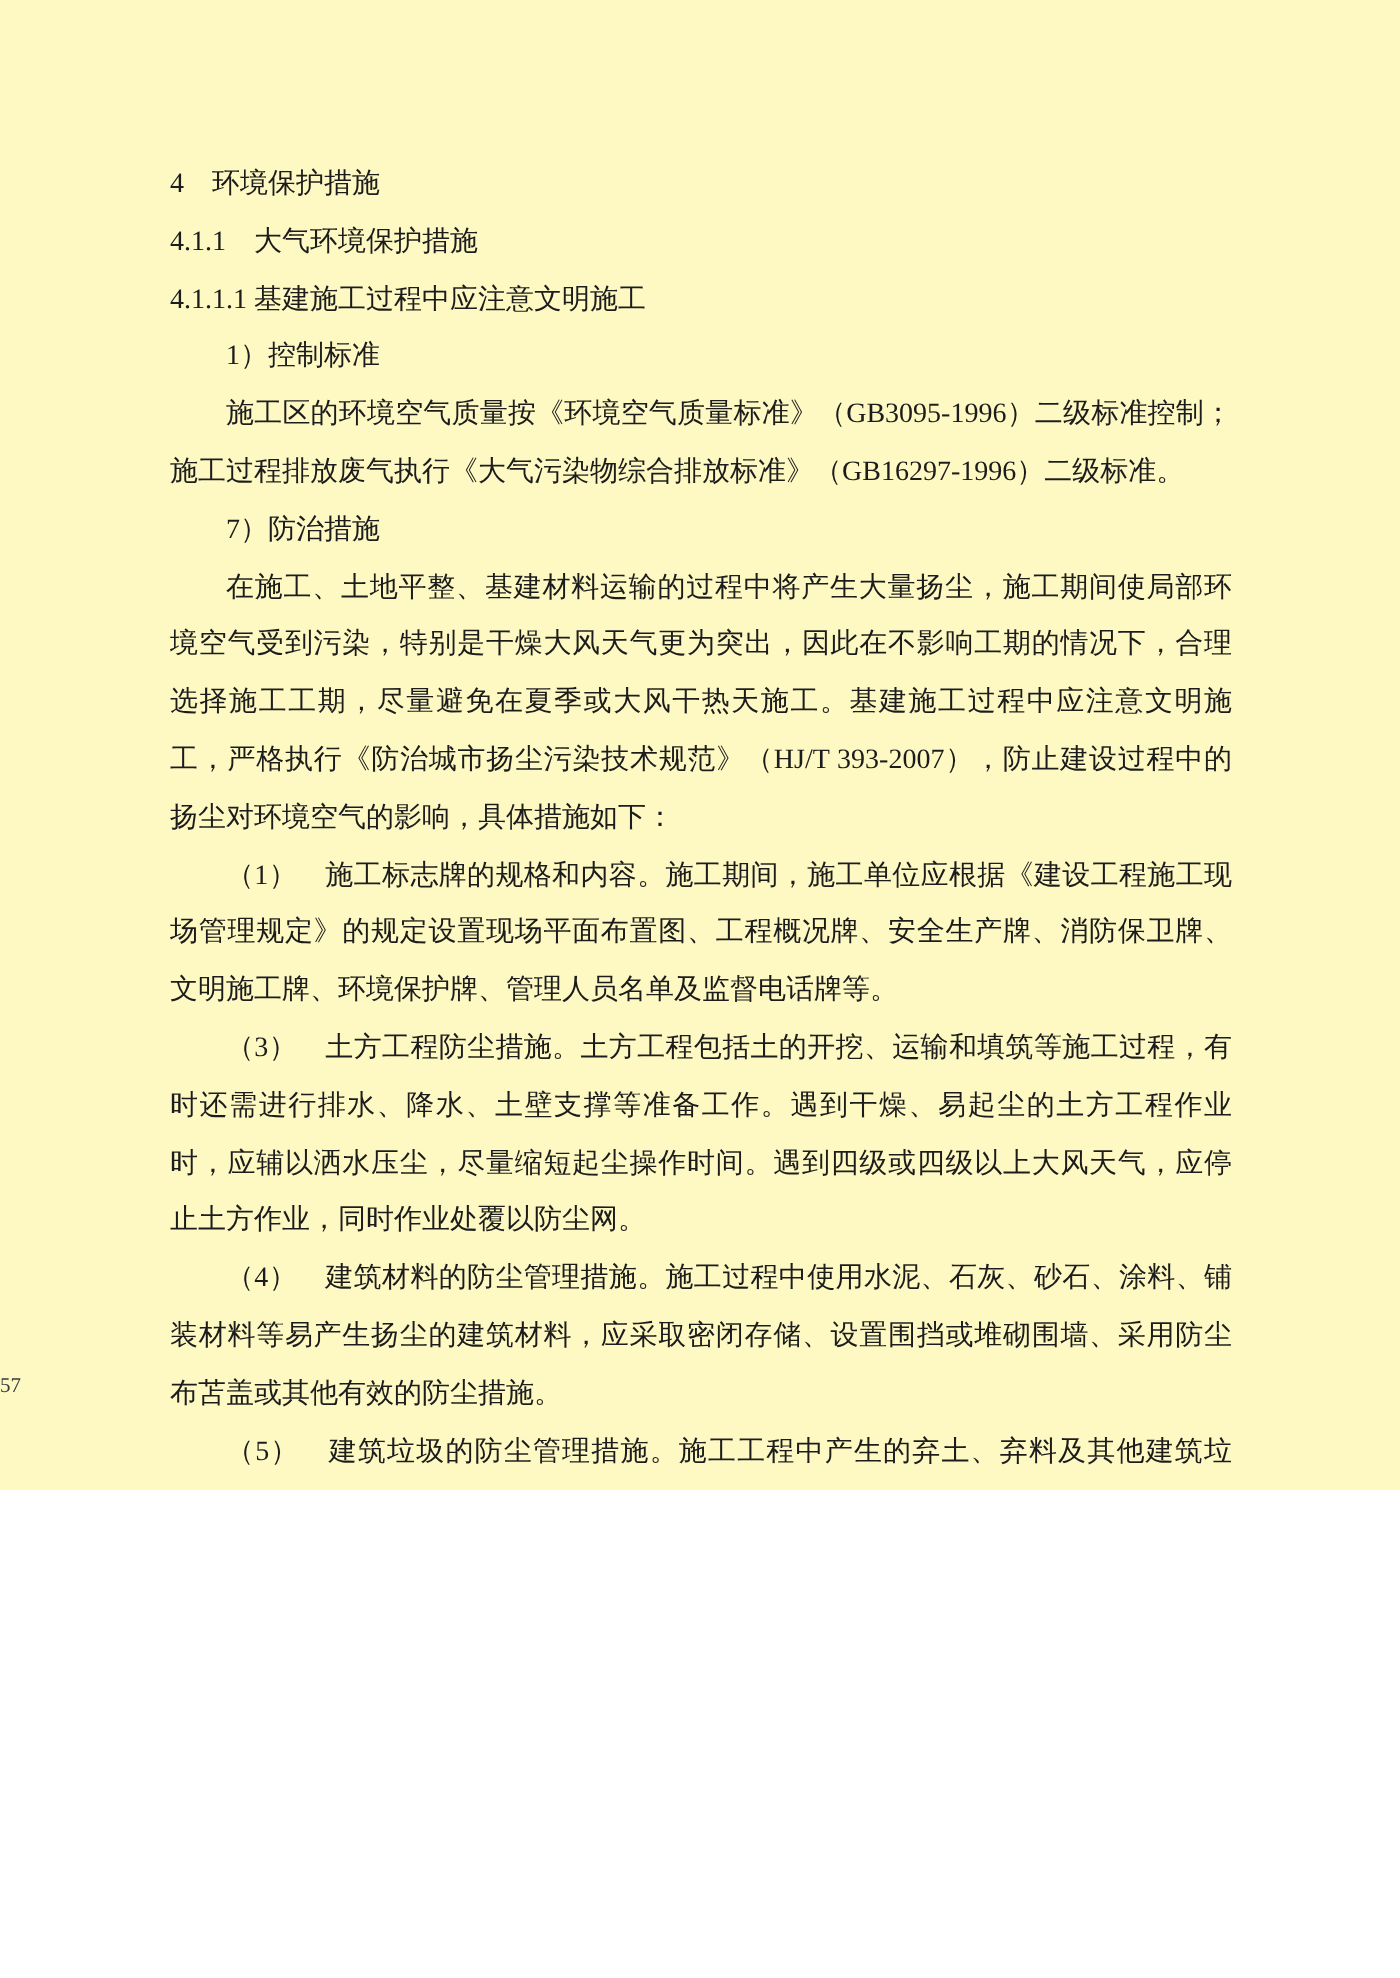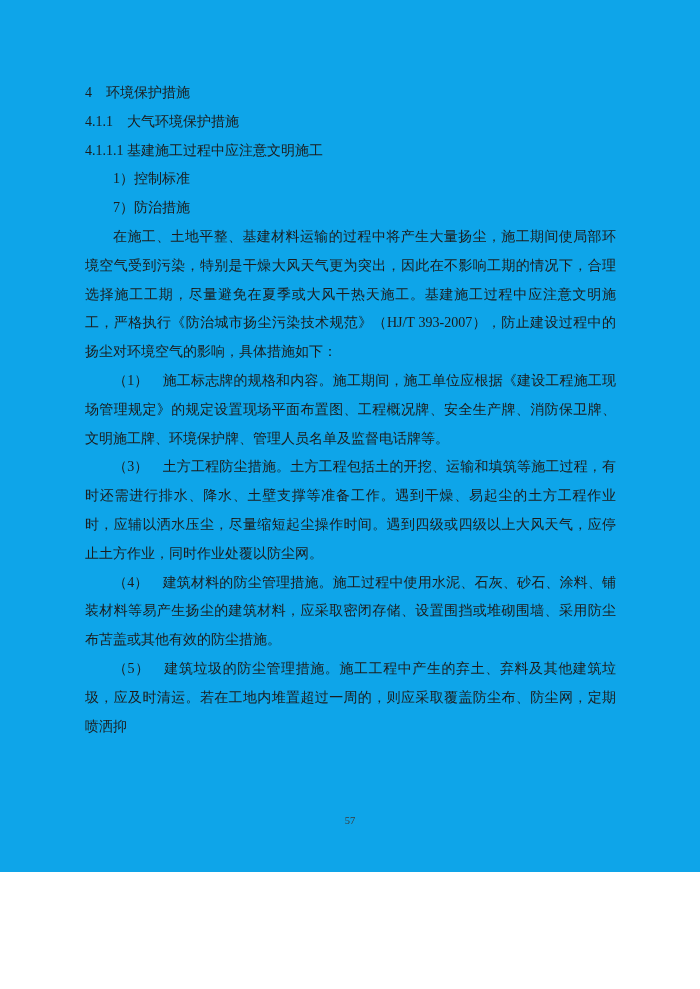--- a/index.html
+++ b/index.html
@@ -3,23 +3,23 @@
 <meta charset="utf-8">
 <style>
   html, body {
     margin: 0;
     padding: 0;
     background: #ffffff;
   }
   .page {
     position: relative;
     width: 700px;
-    height: 872px;
+    height: 745px;
     margin: 0 auto;
-    background: #0ea5e9;
+    background: #fef9c3;
     box-sizing: border-box;
     padding: 79px 84px 0 85px;
     font-family: "Liberation Serif", "DejaVu Serif", serif;
     color: #1c1c1c;
     overflow: hidden;
   }
   .page p, .page h1, .page h2, .page h3, .page h4 {
     margin: 0;
     padding: 0;
     font-size: 14px;
@@ -35,40 +35,41 @@
     font-size: 14.5px;
   }
   .indent {
     text-indent: 2em;
   }
   .page-footer {
     position: absolute;
     left: 0;
     right: 0;
     bottom: 44px;
-    text-align: center;
+    text-align: left;
     font-size: 10.5px;
     color: #3a3a3a;
     line-height: 14px;
   }
 </style>
 </head>
 <body>
 
 <div class="page">
 
   <h1 class="h-bold">4　环境保护措施</h1>
 
 
   <h3 class="h-plain">4.1.1　大气环境保护措施</h3>
 
   <h4 class="h-plain">4.1.1.1 基建施工过程中应注意文明施工</h4>
 
   <p class="indent">1）控制标准</p>
 
+  <p class="indent">施工区的环境空气质量按《环境空气质量标准》（GB3095-1996）二级标准控制；施工过程排放废气执行《大气污染物综合排放标准》（GB16297-1996）二级标准。</p>
 
   <p class="indent">7）防治措施</p>
 
 
   <p class="indent">在施工、土地平整、基建材料运输的过程中将产生大量扬尘，施工期间使局部环境空气受到污染，特别是干燥大风天气更为突出，因此在不影响工期的情况下，合理选择施工工期，尽量避免在夏季或大风干热天施工。基建施工过程中应注意文明施工，严格执行《防治城市扬尘污染技术规范》（HJ/T 393-2007），防止建设过程中的扬尘对环境空气的影响，具体措施如下：</p>
 
   <p class="indent">（1）　施工标志牌的规格和内容。施工期间，施工单位应根据《建设工程施工现场管理规定》的规定设置现场平面布置图、工程概况牌、安全生产牌、消防保卫牌、文明施工牌、环境保护牌、管理人员名单及监督电话牌等。</p>
 
 
   <p class="indent">（3）　土方工程防尘措施。土方工程包括土的开挖、运输和填筑等施工过程，有时还需进行排水、降水、土壁支撑等准备工作。遇到干燥、易起尘的土方工程作业时，应辅以洒水压尘，尽量缩短起尘操作时间。遇到四级或四级以上大风天气，应停止土方作业，同时作业处覆以防尘网。</p>

